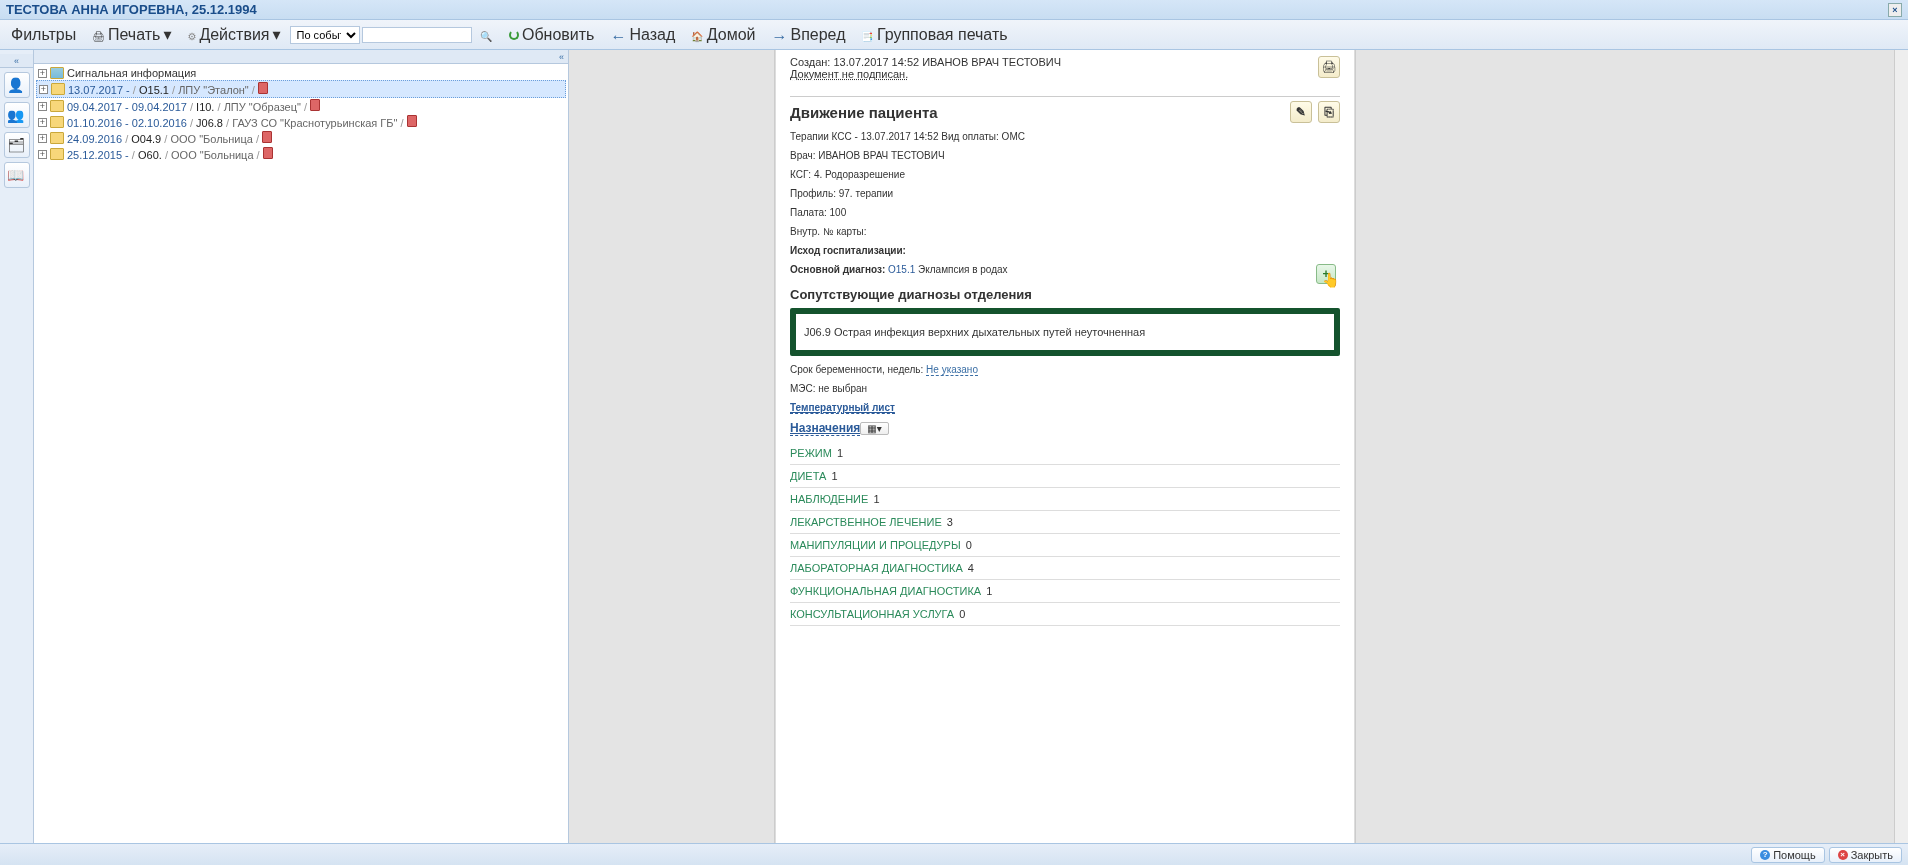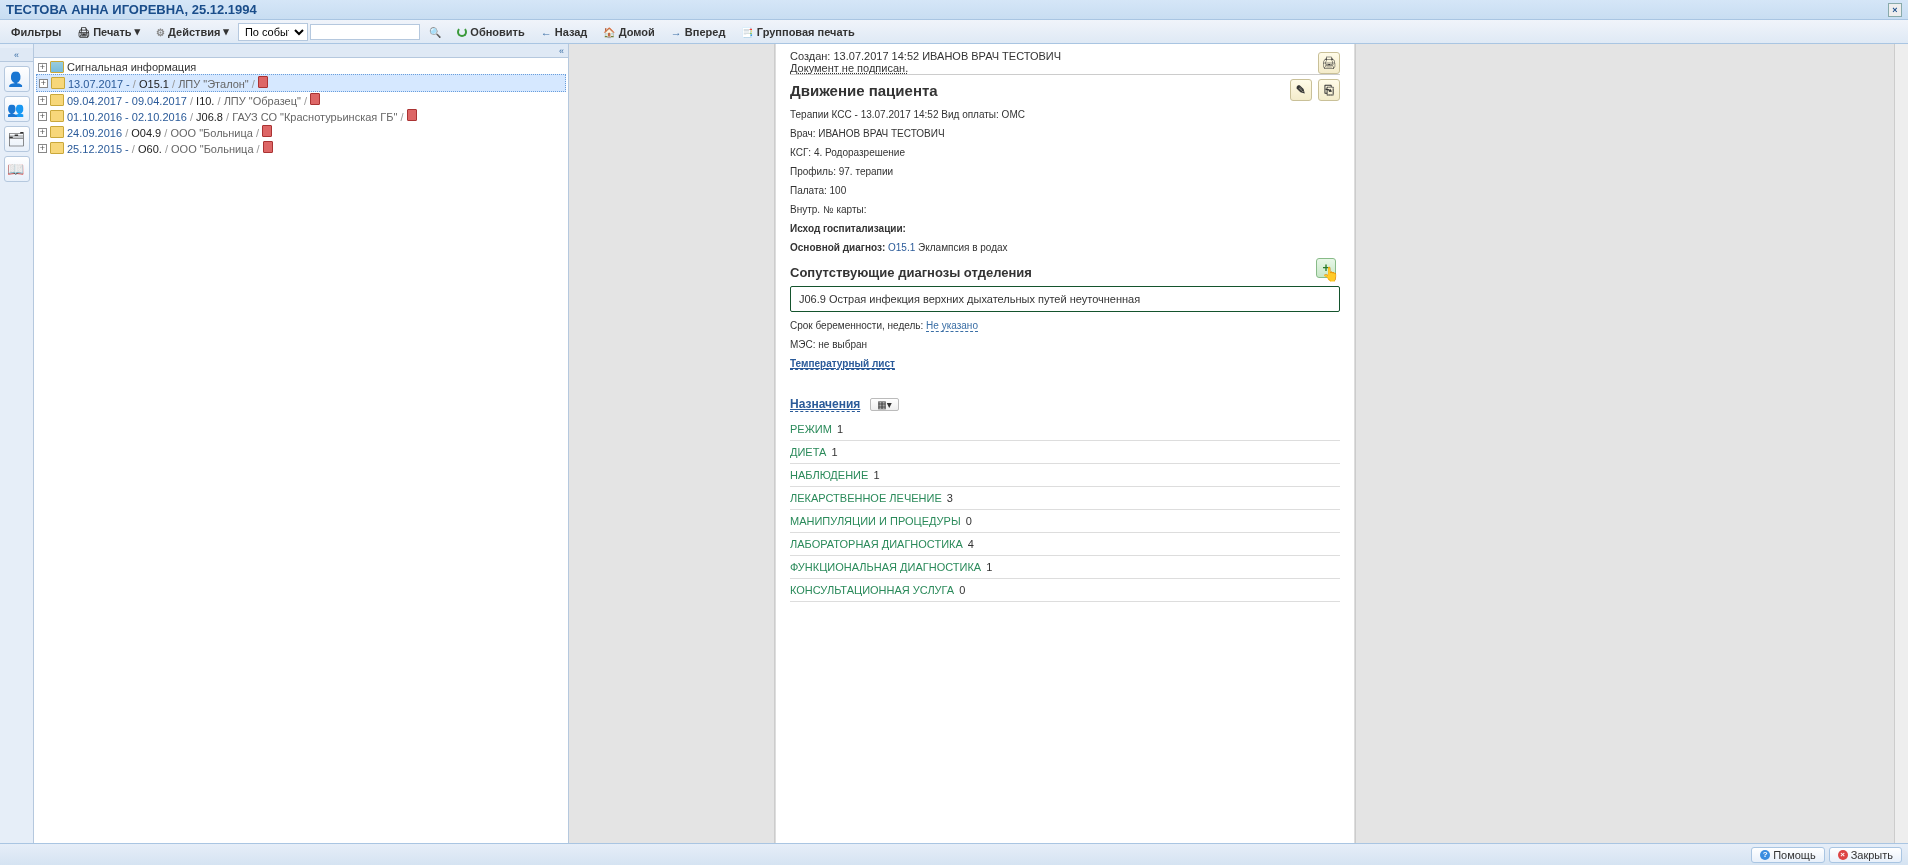--- a/index.html
+++ b/index.html
@@ -2,21 +2,21 @@
 <html><head>
 <meta charset="utf-8">
 <style>
 * { margin:0; padding:0; box-sizing:border-box; }
 body { font-family: Tahoma, Arial, sans-serif; font-size:11px; background:#fff; color:#333; overflow:hidden; }
 .app { display:flex; flex-direction:column; height:865px; width:1908px; }
 .title-bar { background:linear-gradient(#d5e6f7,#c8ddf2); border-bottom:1px solid #a9c5e2; padding:2px 6px; color:#1a4d8a; font-size:13px; font-weight:bold; display:flex; align-items:center; }
 .title-bar .spacer { flex:1; }
 .title-close { width:14px; height:14px; border:1px solid #8aa; background:#eee; font-size:9px; line-height:12px; text-align:center; cursor:pointer; }
 .toolbar { background:linear-gradient(#f0f4fa,#dfe9f5); border-bottom:1px solid #a9c5e2; padding:2px 4px; display:flex; align-items:center; gap:2px; }
-.tb-item { padding:2px 6px; border:1px solid transparent; border-radius:2px; cursor:pointer; display:flex; align-items:center; gap:3px; font-size:11px;font-weight:bold; }
+.tb-item { padding:2px 6px; border:1px solid transparent; border-radius:2px; cursor:pointer; display:flex; align-items:center; gap:3px; font-size:16px; }
 .tb-select { border:1px solid #b5c8de; padding:1px 2px; font-size:11px; width:70px; background:#fff; }
 .tb-input { border:1px solid #b5c8de; padding:1px 2px; font-size:11px; width:110px; }
 .icon-print::before{content:"🖨";font-size:10px;} .icon-gear::before{content:"⚙";font-size:10px;color:#888;}
 .icon-refresh{width:10px;height:10px;border:2px solid #3a9a3a;border-radius:50%;border-top-color:transparent;display:inline-block;}
 .icon-back::before{content:"←";color:#3a6ea5;font-weight:bold;} .icon-fwd::before{content:"→";color:#3a6ea5;font-weight:bold;}
 .icon-home::before{content:"🏠";font-size:10px;color:#d97a2a;} .icon-group::before{content:"📑";font-size:10px;}
 .icon-search::before{content:"🔍";font-size:10px;}
 .main { flex:1; display:flex; min-height:0; }
 .side-rail { width:34px; background:#e6eef8; border-right:1px solid #b5c8de; display:flex; flex-direction:column; align-items:center; padding-top:4px; gap:4px; }
 .rail-btn { width:26px; height:26px; border:1px solid #b5c8de; border-radius:3px; background:linear-gradient(#fff,#e8f0fa); cursor:pointer; display:flex; align-items:center; justify-content:center; font-size:14px; }
@@ -28,33 +28,33 @@
 .tree-row.selected { background:#d6e8ff; border:1px dotted #6a9edb; }
 .tree-toggle { width:9px; height:9px; border:1px solid #888; font-size:9px; line-height:7px; text-align:center; color:#555; background:#fff; }
 .tree-folder { width:14px; height:12px; background:#f7d77a; border:1px solid #caa83a; border-radius:1px; display:inline-block; }
 .tree-folder.info { background:linear-gradient(#9cd,#7bd); }
 .tree-text { font-size:11px; }
 .tree-text .date { color:#2a5a99; } .tree-text .sep{color:#999;} .tree-text .code{color:#222;} .tree-text .lpu{color:#666;}
 .doc-icon { width:10px; height:12px; background:#d66; border:1px solid #a33; display:inline-block; border-radius:1px; }
 .middle-pane { width:206px; background:#e4e4e4; border-right:1px solid #ccc; }
 .right-pane { flex:1; background:#e4e4e4; display:flex; }
 .doc-panel { width:580px; background:#fff; margin:0; padding:6px 14px 10px 14px; overflow:auto; font-size:12px; border-left:1px solid #ddd; border-right:1px solid #ddd; position:relative; }
-.doc-head { display:flex; justify-content:space-between; align-items:flex-end; border-bottom:1px solid #ccc; padding-bottom:0; margin-bottom:4px;}
+.doc-head { display:flex; justify-content:space-between; align-items:flex-start; border-bottom:1px solid #ccc; padding-bottom:16px; margin-bottom:4px;}
 .doc-head-text { font-size:11px; color:#333; }
 .doc-head-text .unsigned { text-decoration:underline dotted; }
 .btn-sq { width:22px; height:22px; border:1px solid #c9c098; border-radius:3px; background:linear-gradient(#fffbe8,#f4eccb); cursor:pointer; display:inline-flex; align-items:center; justify-content:center; font-size:12px; margin-left:2px;}
 .doc-title { font-size:15px; font-weight:bold; margin:4px 0 2px 0; display:flex; justify-content:space-between; align-items:center;}
 .doc-field { margin:8px 0; font-size:10px; }
 .doc-field b, .doc-section { font-weight:bold; }
 .doc-section { font-size:13px; margin:12px 0 6px 0; }
 .diag-link { color:#2a5a99; }
-.comorbid-box { border:1px solid #14532d; border-radius:2px; padding:6px 8px; font-size:11px; background:#fff; margin-top:4px;}
+.comorbid-box { border:6px solid #14532d; border-radius:2px; padding:12px 8px; font-size:11px; background:#fff; margin-top:4px;}
 .undef { color:#3a6ea5; border-bottom:1px dashed #3a6ea5; cursor:pointer; }
 .link-under { color:#2a5a99; font-weight:bold; text-decoration:underline; border-bottom:1px dashed #2a5a99; cursor:pointer; }
-.presc-head { display:flex; align-items:center; gap:10px; margin:28px 0 6px 0;}
+.presc-head { display:flex; align-items:center; margin:8px 0 6px 0;}
 .mini-btn { border:1px solid #bbb; padding:0 6px; font-size:10px; background:linear-gradient(#fff,#eee); border-radius:2px; cursor:pointer;}
 .presc-item { padding:5px 0; border-bottom:1px solid #ddd; font-size:11px; }
 .presc-item a { color:#2a8a5a; text-decoration:none; cursor:pointer; }
 .presc-item .cnt { color:#333; margin-left:2px;}
 .outcome-btn { position:absolute; right:18px; top:214px; width:20px; height:20px; border:1px solid #8b8; border-radius:3px; background:linear-gradient(#e8f7e8,#c7e7c7); cursor:pointer; text-align:center; line-height:18px; color:#2a7a2a; font-weight:bold;}
 .cursor-hand { position:absolute; right:14px; top:222px; font-size:14px; }
 .right-gutter { flex:1; background:#e4e4e4; border-left:1px solid #ccc;}
 .footer { height:22px; background:linear-gradient(#e6eef8,#d5e3f2); border-top:1px solid #a9c5e2; display:flex; align-items:center; justify-content:flex-end; padding:0 6px; gap:4px;}
 .footer-btn { border:1px solid #a9c5e2; border-radius:3px; background:linear-gradient(#fff,#e8f0fa); padding:1px 8px; cursor:pointer; display:flex; align-items:center; gap:3px; font-size:11px;}
 .icon-help{width:10px;height:10px;border-radius:50%;background:#3a8de0;color:#fff;font-size:8px;line-height:10px;text-align:center;display:inline-block;font-weight:bold;}

